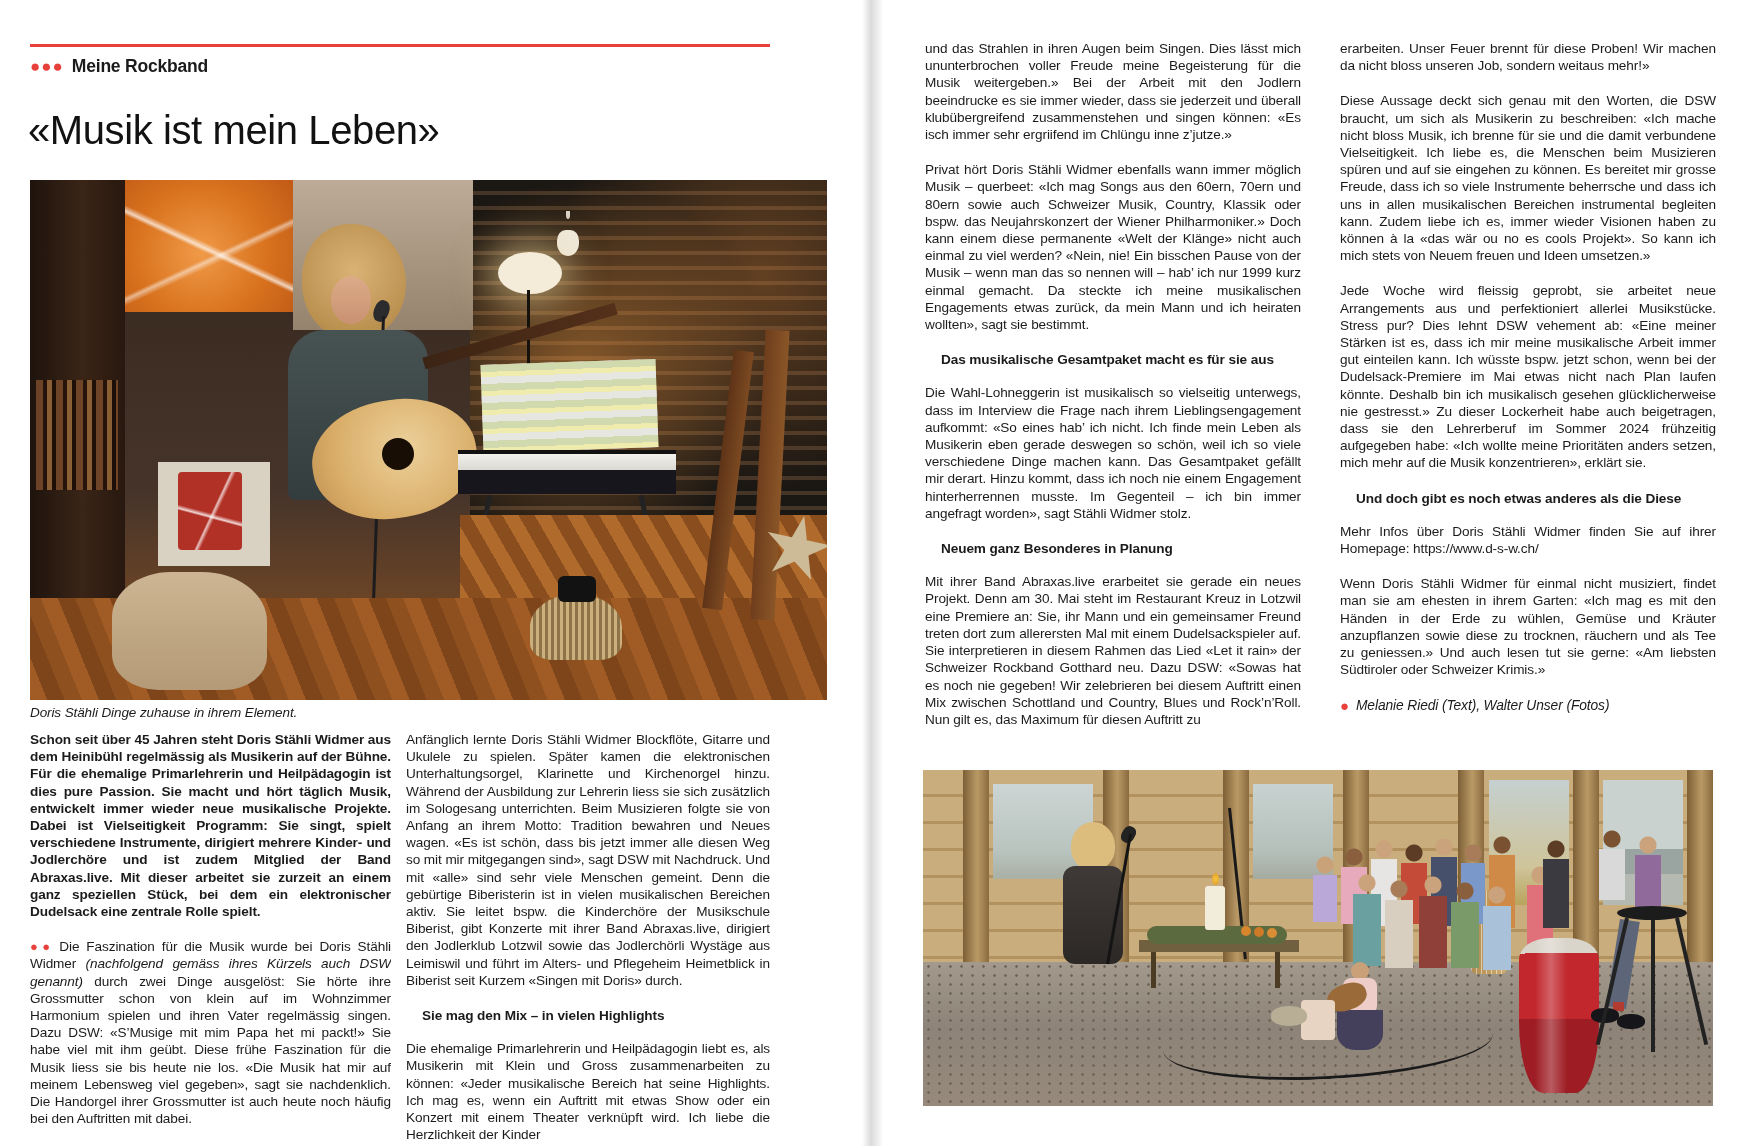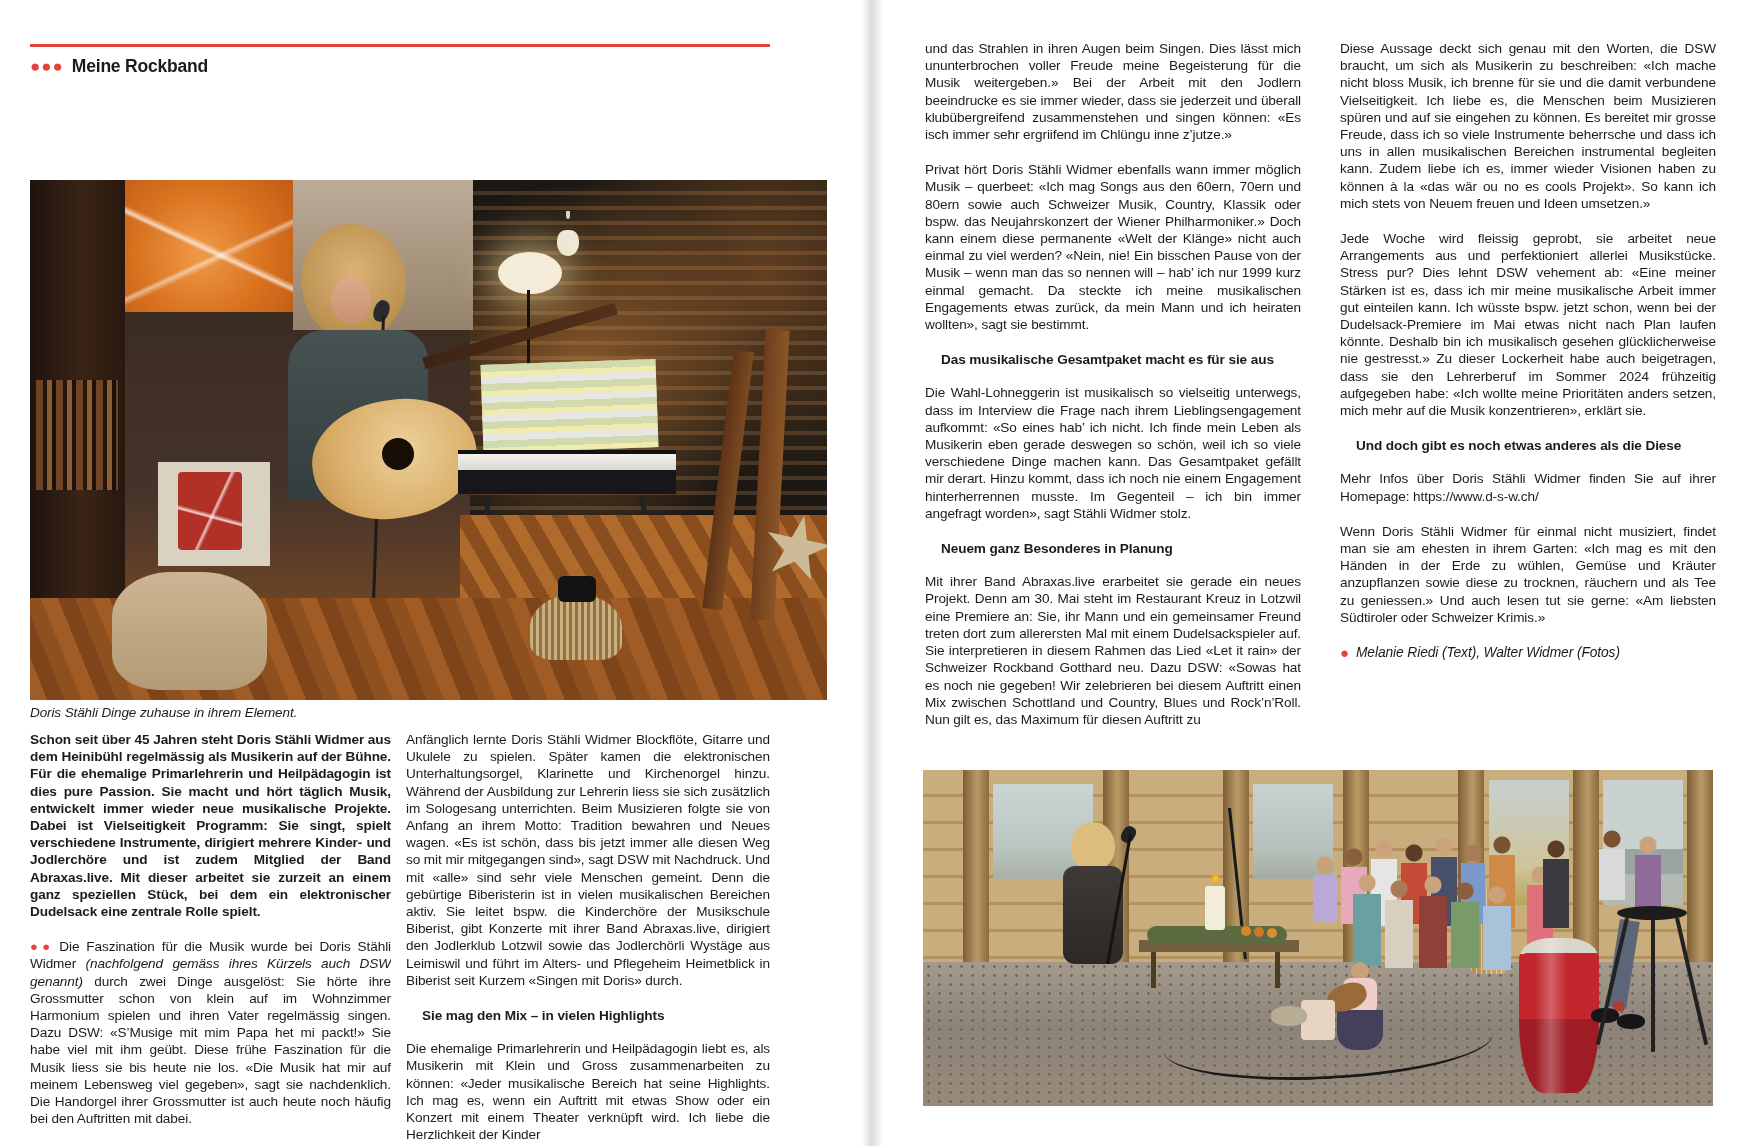--- a/index.html
+++ b/index.html
@@ -43,20 +43,21 @@
 
 <div class="canvas">
 
   <div class="gutter"></div>
 
   <div class="rule"></div>
   <div class="kicker">
     <span class="kdots">●●●</span>
     <span class="klabel">Meine Rockband</span>
   </div>
+  <h1 class="title">«Musik ist mein Leben»</h1>
 
   <div class="photo photoL">
     <div style="left:440px;top:0;width:357px;height:345px;background:repeating-linear-gradient(180deg,#1b1713 0 11px,#453527 11px 15px);"></div>
     <div style="left:440px;top:0;width:357px;height:345px;background:radial-gradient(circle at 30% 55%,rgba(220,140,60,.55),transparent 60%),radial-gradient(circle at 82% 28%,rgba(205,125,55,.4),transparent 55%);"></div>
     <div style="left:0;top:0;width:95px;height:520px;background:linear-gradient(90deg,#1e130d,#3a2517 55%,#28180f);"></div>
     <div style="left:6px;top:200px;width:82px;height:110px;opacity:.85;background:repeating-linear-gradient(90deg,#7a4a2a 0 7px,#241209 7px 11px,#9a6a3a 11px 16px,#1a0d06 16px 20px);"></div>
     <div style="left:95px;top:0;width:168px;height:132px;background:linear-gradient(25deg,transparent 46%,rgba(255,255,255,.7) 48%,transparent 51%),linear-gradient(155deg,transparent 55%,rgba(255,255,255,.5) 57%,transparent 60%),radial-gradient(circle at 45% 55%,#f09a48,#d9731f 55%,#c05a16);"></div>
     <div style="left:263px;top:0;width:180px;height:150px;background:linear-gradient(180deg,#bcab97,#96836d);"></div>
     <div style="left:527px;top:50px;width:22px;height:26px;background:#efe9dd;border-radius:40% 40% 50% 50%;box-shadow:0 -28px 0 -9px #d8d2c4;"></div>
     <div style="left:468px;top:72px;width:64px;height:42px;background:#f4ecd9;border-radius:50%;box-shadow:0 0 34px 12px rgba(240,220,160,.5);"></div>
@@ -99,28 +100,29 @@
 
   <div class="col colR1">
     <p>und das Strahlen in ihren Augen beim Singen. Dies lässt mich ununterbrochen voller Freude meine Begeisterung für die Musik weitergeben.» Bei der Arbeit mit den Jodlern beeindrucke es sie immer wieder, dass sie jederzeit und überall klubübergreifend zusammenstehen und singen können: «Es isch immer sehr ergriifend im Chlüngu inne z’jutze.»</p>
     <p>Privat hört Doris Stähli Widmer ebenfalls wann immer möglich Musik – querbeet: «Ich mag Songs aus den 60ern, 70ern und 80ern sowie auch Schweizer Musik, Country, Klassik oder bspw. das Neujahrskonzert der Wiener Philharmoniker.» Doch kann einem diese permanente «Welt der Klänge» nicht auch einmal zu viel werden? «Nein, nie! Ein bisschen Pause von der Musik – wenn man das so nennen will – hab’ ich nur 1999 kurz einmal gemacht. Da steckte ich meine musikalischen Engagements etwas zurück, da mein Mann und ich heiraten wollten», sagt sie bestimmt.</p>
     <h3>Das musikalische Gesamtpaket macht es für sie aus</h3>
     <p>Die Wahl-Lohneggerin ist musikalisch so vielseitig unterwegs, dass im Interview die Frage nach ihrem Lieblingsengagement aufkommt: «So eines hab’ ich nicht. Ich finde mein Leben als Musikerin eben gerade deswegen so schön, weil ich so viele verschiedene Dinge machen kann. Das Gesamtpaket gefällt mir derart. Hinzu kommt, dass ich noch nie einem Engagement hinterherrennen musste. Im Gegenteil – ich bin immer angefragt worden», sagt Stähli Widmer stolz.</p>
     <h3>Neuem ganz Besonderes in Planung</h3>
     <p>Mit ihrer Band Abraxas.live erarbeitet sie gerade ein neues Projekt. Denn am 30. Mai steht im Restaurant Kreuz in Lotzwil eine Premiere an: Sie, ihr Mann und ein gemeinsamer Freund treten dort zum allerersten Mal mit einem Dudelsackspieler auf. Sie interpretieren in diesem Rahmen das Lied «Let it rain» der Schweizer Rockband Gotthard neu. Dazu DSW: «Sowas hat es noch nie gegeben! Wir zelebrieren bei diesem Auftritt einen Mix zwischen Schottland und Country, Blues und Rock’n’Roll. Nun gilt es, das Maximum für diesen Auftritt zu</p>
   </div>
   <div class="col colR2">
+    <p>erarbeiten. Unser Feuer brennt für diese Proben! Wir machen da nicht bloss unseren Job, sondern weitaus mehr!»</p>
     <p>Diese Aussage deckt sich genau mit den Worten, die DSW braucht, um sich als Musikerin zu beschreiben: «Ich mache nicht bloss Musik, ich brenne für sie und die damit verbundene Vielseitigkeit. Ich liebe es, die Menschen beim Musizieren spüren und auf sie eingehen zu können. Es bereitet mir grosse Freude, dass ich so viele Instrumente beherrsche und dass ich uns in allen musikalischen Bereichen instrumental begleiten kann. Zudem liebe ich es, immer wieder Visionen haben zu können à la «das wär ou no es cools Projekt». So kann ich mich stets von Neuem freuen und Ideen umsetzen.»</p>
     <p>Jede Woche wird fleissig geprobt, sie arbeitet neue Arrangements aus und perfektioniert allerlei Musikstücke. Stress pur? Dies lehnt DSW vehement ab: «Eine meiner Stärken ist es, dass ich mir meine musikalische Arbeit immer gut einteilen kann. Ich wüsste bspw. jetzt schon, wenn bei der Dudelsack-Premiere im Mai etwas nicht nach Plan laufen könnte. Deshalb bin ich musikalisch gesehen glücklicherweise nie gestresst.» Zu dieser Lockerheit habe auch beigetragen, dass sie den Lehrerberuf im Sommer 2024 frühzeitig aufgegeben habe: «Ich wollte meine Prioritäten anders setzen, mich mehr auf die Musik konzentrieren», erklärt sie.</p>
     <h3>Und doch gibt es noch etwas anderes als die Diese</h3>
     <p><span>Mehr Infos über Doris Stähli Widmer finden Sie auf ihrer Homepage: </span><span class="url">https://www.d-s-w.ch/</span></p>
     <p>Wenn Doris Stähli Widmer für einmal nicht musiziert, findet man sie am ehesten in ihrem Garten: «Ich mag es mit den Händen in der Erde zu wühlen, Gemüse und Kräuter anzupflanzen sowie diese zu trocknen, räuchern und als Tee zu geniessen.» Und auch lesen tut sie gerne: «Am liebsten Südtiroler oder Schweizer Krimis.»</p>
     <div class="credit">
       <span class="cdot">●</span>
-      <span>Melanie Riedi (Text), Walter Widmer (Fotos)</span>
+      <span>Melanie Riedi (Text), Walter Unser (Fotos)</span>
     </div>
   </div>
 
   <div class="photo photoR">
     <div style="left:0;top:0;width:790px;height:192px;background:repeating-linear-gradient(180deg,#c9ad7c 0 24px,#b2925f 24px 27px);"></div>
     <div class="post" style="left:40px;"></div>
     <div class="post" style="left:180px;"></div>
     <div class="post" style="left:300px;"></div>
     <div class="post" style="left:420px;"></div>
     <div class="post" style="left:535px;"></div>

